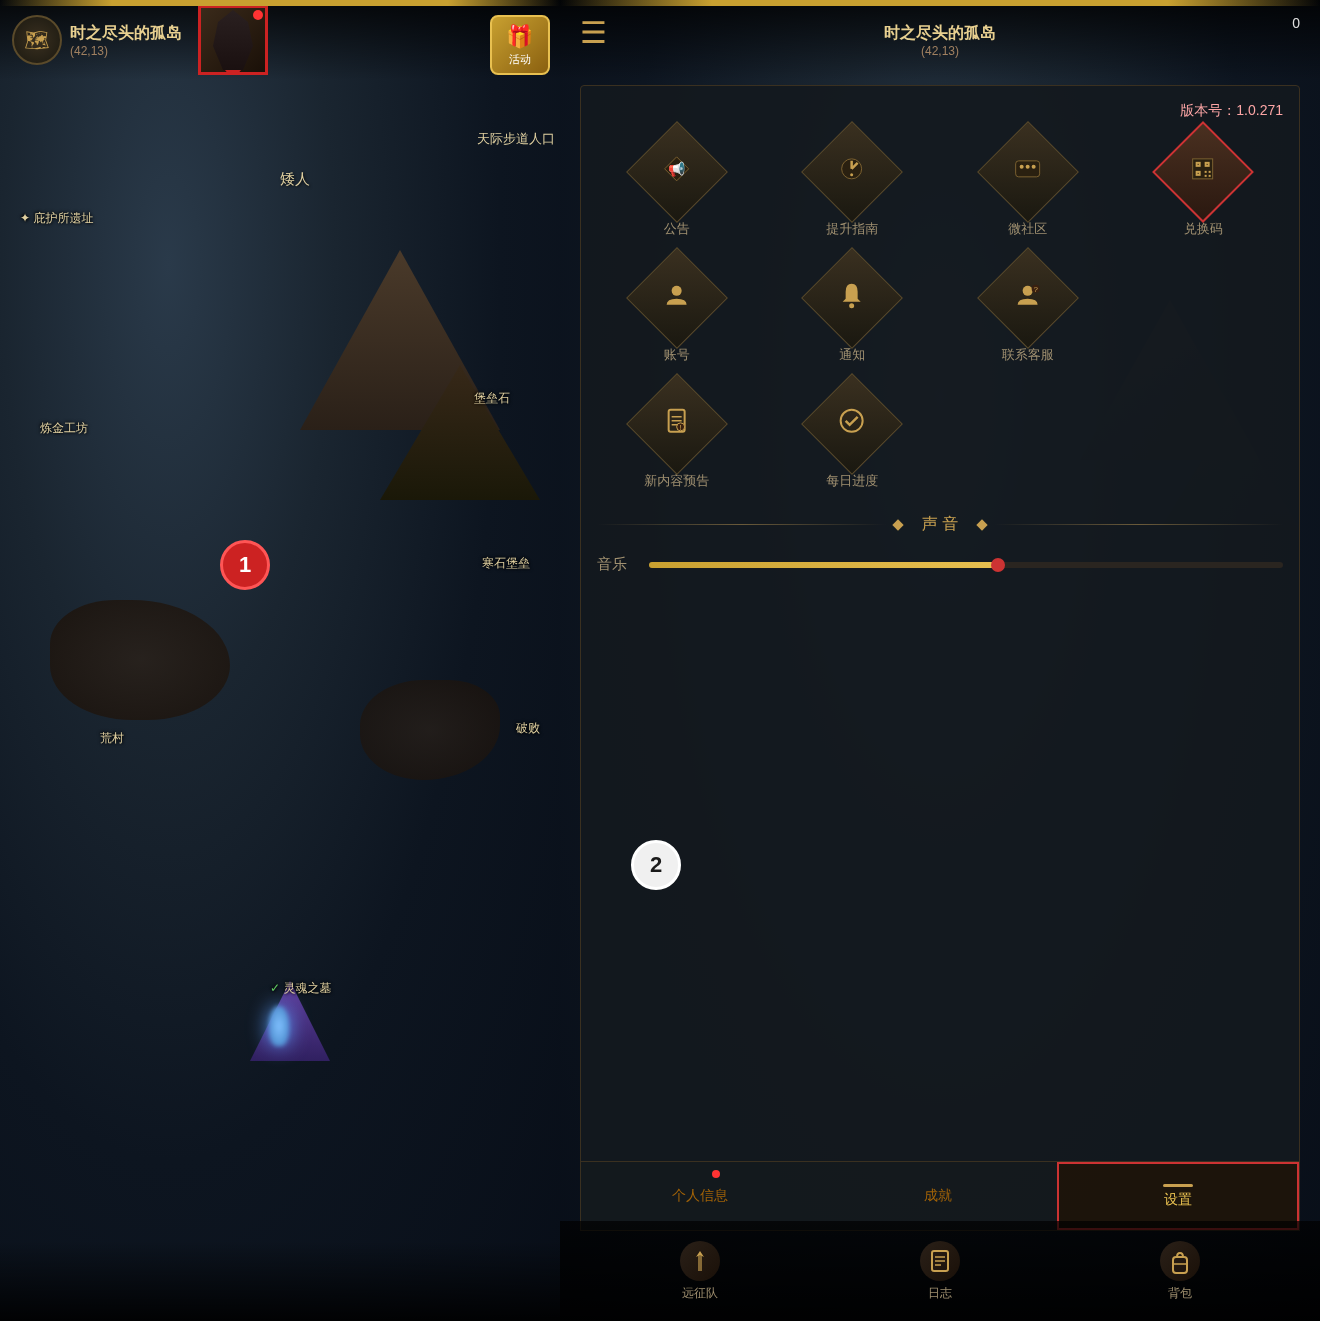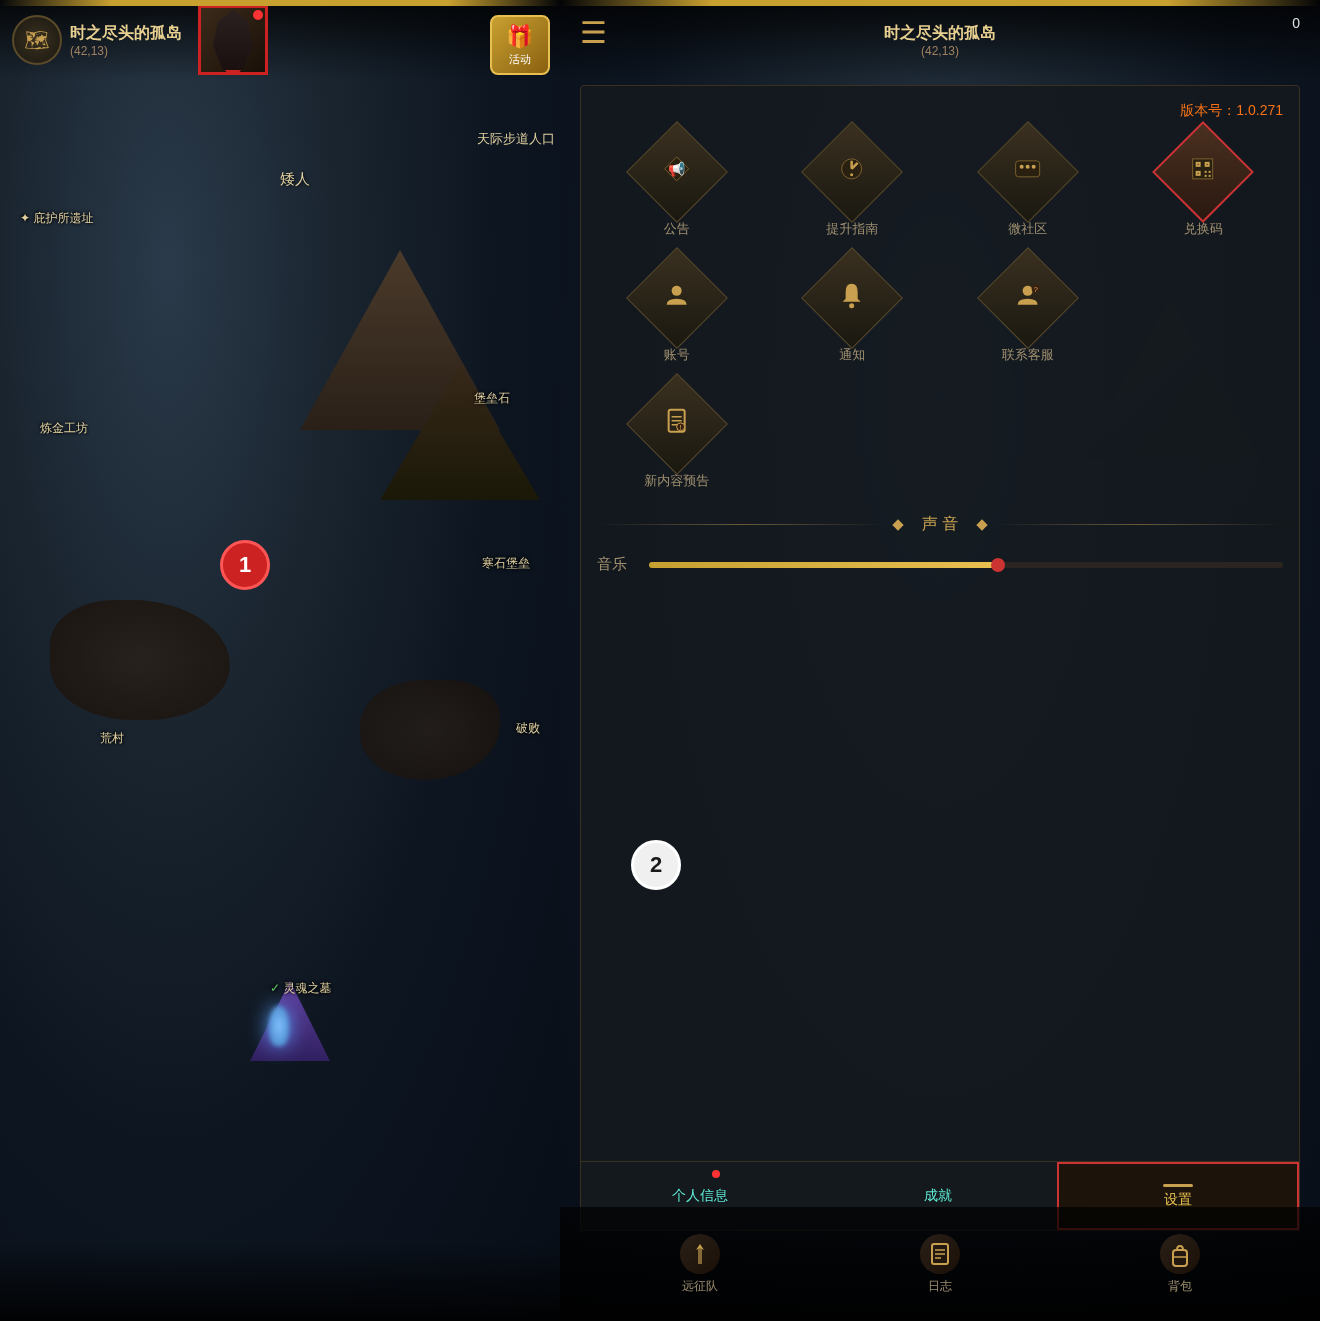--- a/index.html
+++ b/index.html
@@ -375,21 +375,21 @@
       background: rgba(20, 25, 30, 0.92);
       border: 1px solid #3a3020;
       border-radius: 4px;
       z-index: 10;
       padding: 16px;
       overflow-y: auto;
     }
 
     .version-text {
       text-align: right;
-      color: #f97316;
+      color: #fca5a5;
       font-size: 14px;
       margin-bottom: 16px;
     }
 
     .section-divider {
       display: flex;
       align-items: center;
       margin-bottom: 20px;
     }
 
@@ -555,21 +555,21 @@
       align-items: center;
       z-index: 15;
     }
 
     .bottom-tab {
       flex: 1;
       display: flex;
       flex-direction: column;
       align-items: center;
       justify-content: center;
-      color: #5eead4;
+      color: #a16207;
       font-size: 14px;
       cursor: pointer;
       height: 100%;
       position: relative;
     }
 
     .bottom-tab.active {
       color: #e8c050;
       border: 2px solid #cc3333;
     }
@@ -583,21 +583,21 @@
       top: 8px;
       right: calc(50% - 20px);
     }
 
     
     .right-bottom-nav {
       position: absolute;
       bottom: 0;
       left: 0;
       right: 0;
-      height: 114px;
+      height: 100px;
       background: linear-gradient(0deg, rgba(0,0,0,0.95) 0%, rgba(0,0,0,0.7) 100%);
       display: flex;
       align-items: center;
       justify-content: space-around;
       z-index: 20;
       padding: 0 20px;
     }
 
     .nav-item {
       display: flex;
@@ -857,20 +857,31 @@
               <line x1="11" y1="16" x2="21" y2="16" stroke="#c8a050" stroke-width="1.5"></line>
               <line x1="11" y1="20" x2="17" y2="20" stroke="#c8a050" stroke-width="1.5"></line>
               <circle cx="20" cy="22" r="4" fill="#3a2010" stroke="#c8a050" stroke-width="1"></circle>
               <text x="20" y="25" text-anchor="middle" fill="#c8a050" font-size="8">!</text>
             </svg>
           </div>
         </div>
         <span class="icon-label">新内容预告</span>
       </div>
 
+      <div class="settings-icon-item">
+        <div class="diamond-icon">
+          <div class="diamond-inner">
+            <svg class="icon-svg" viewBox="0 0 32 32" xmlns="http://www.w3.org/2000/svg">
+              <circle cx="16" cy="16" r="11" fill="none" stroke="#c8a050" stroke-width="2"></circle>
+              <polyline points="10,16 14,20 22,12" stroke="#c8a050" stroke-width="2.5" fill="none"></polyline>
+            </svg>
+          </div>
+        </div>
+        <span class="icon-label">每日进度</span>
+      </div>
 
       <div class="settings-icon-item">
       </div>
     </div>
 
     <div class="badge-2">
       <span style="font-size:22px; font-weight:bold; color:#1a1a1a;">2</span>
     </div>
 
     <div class="sound-section">

